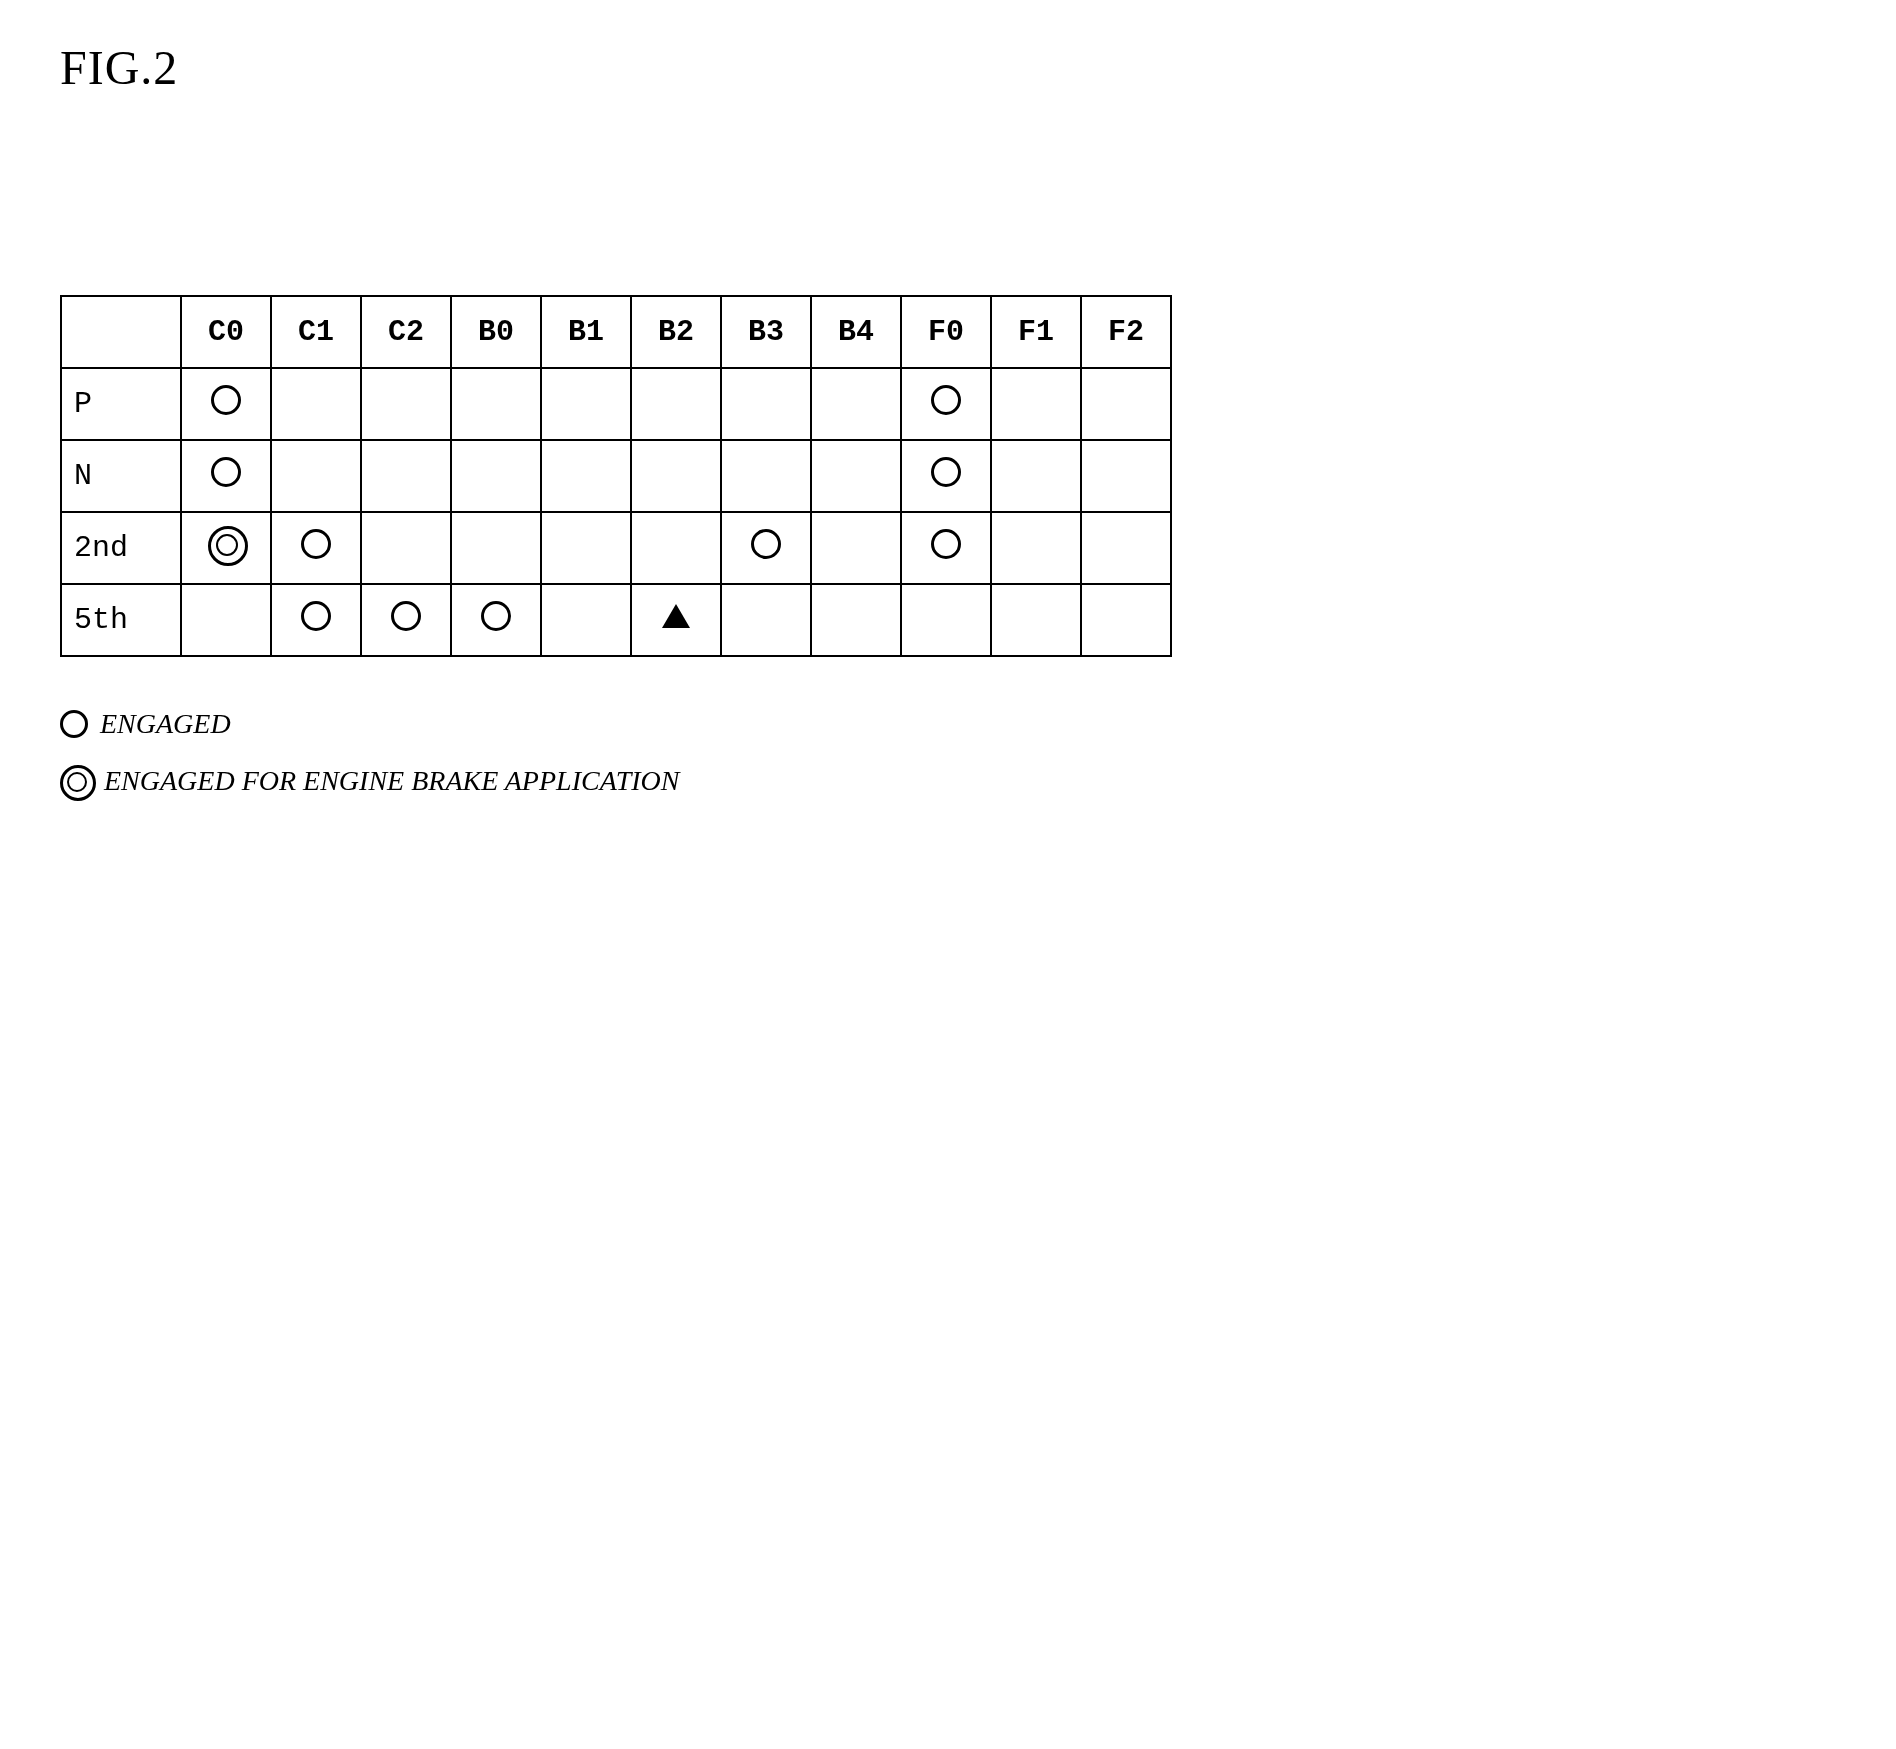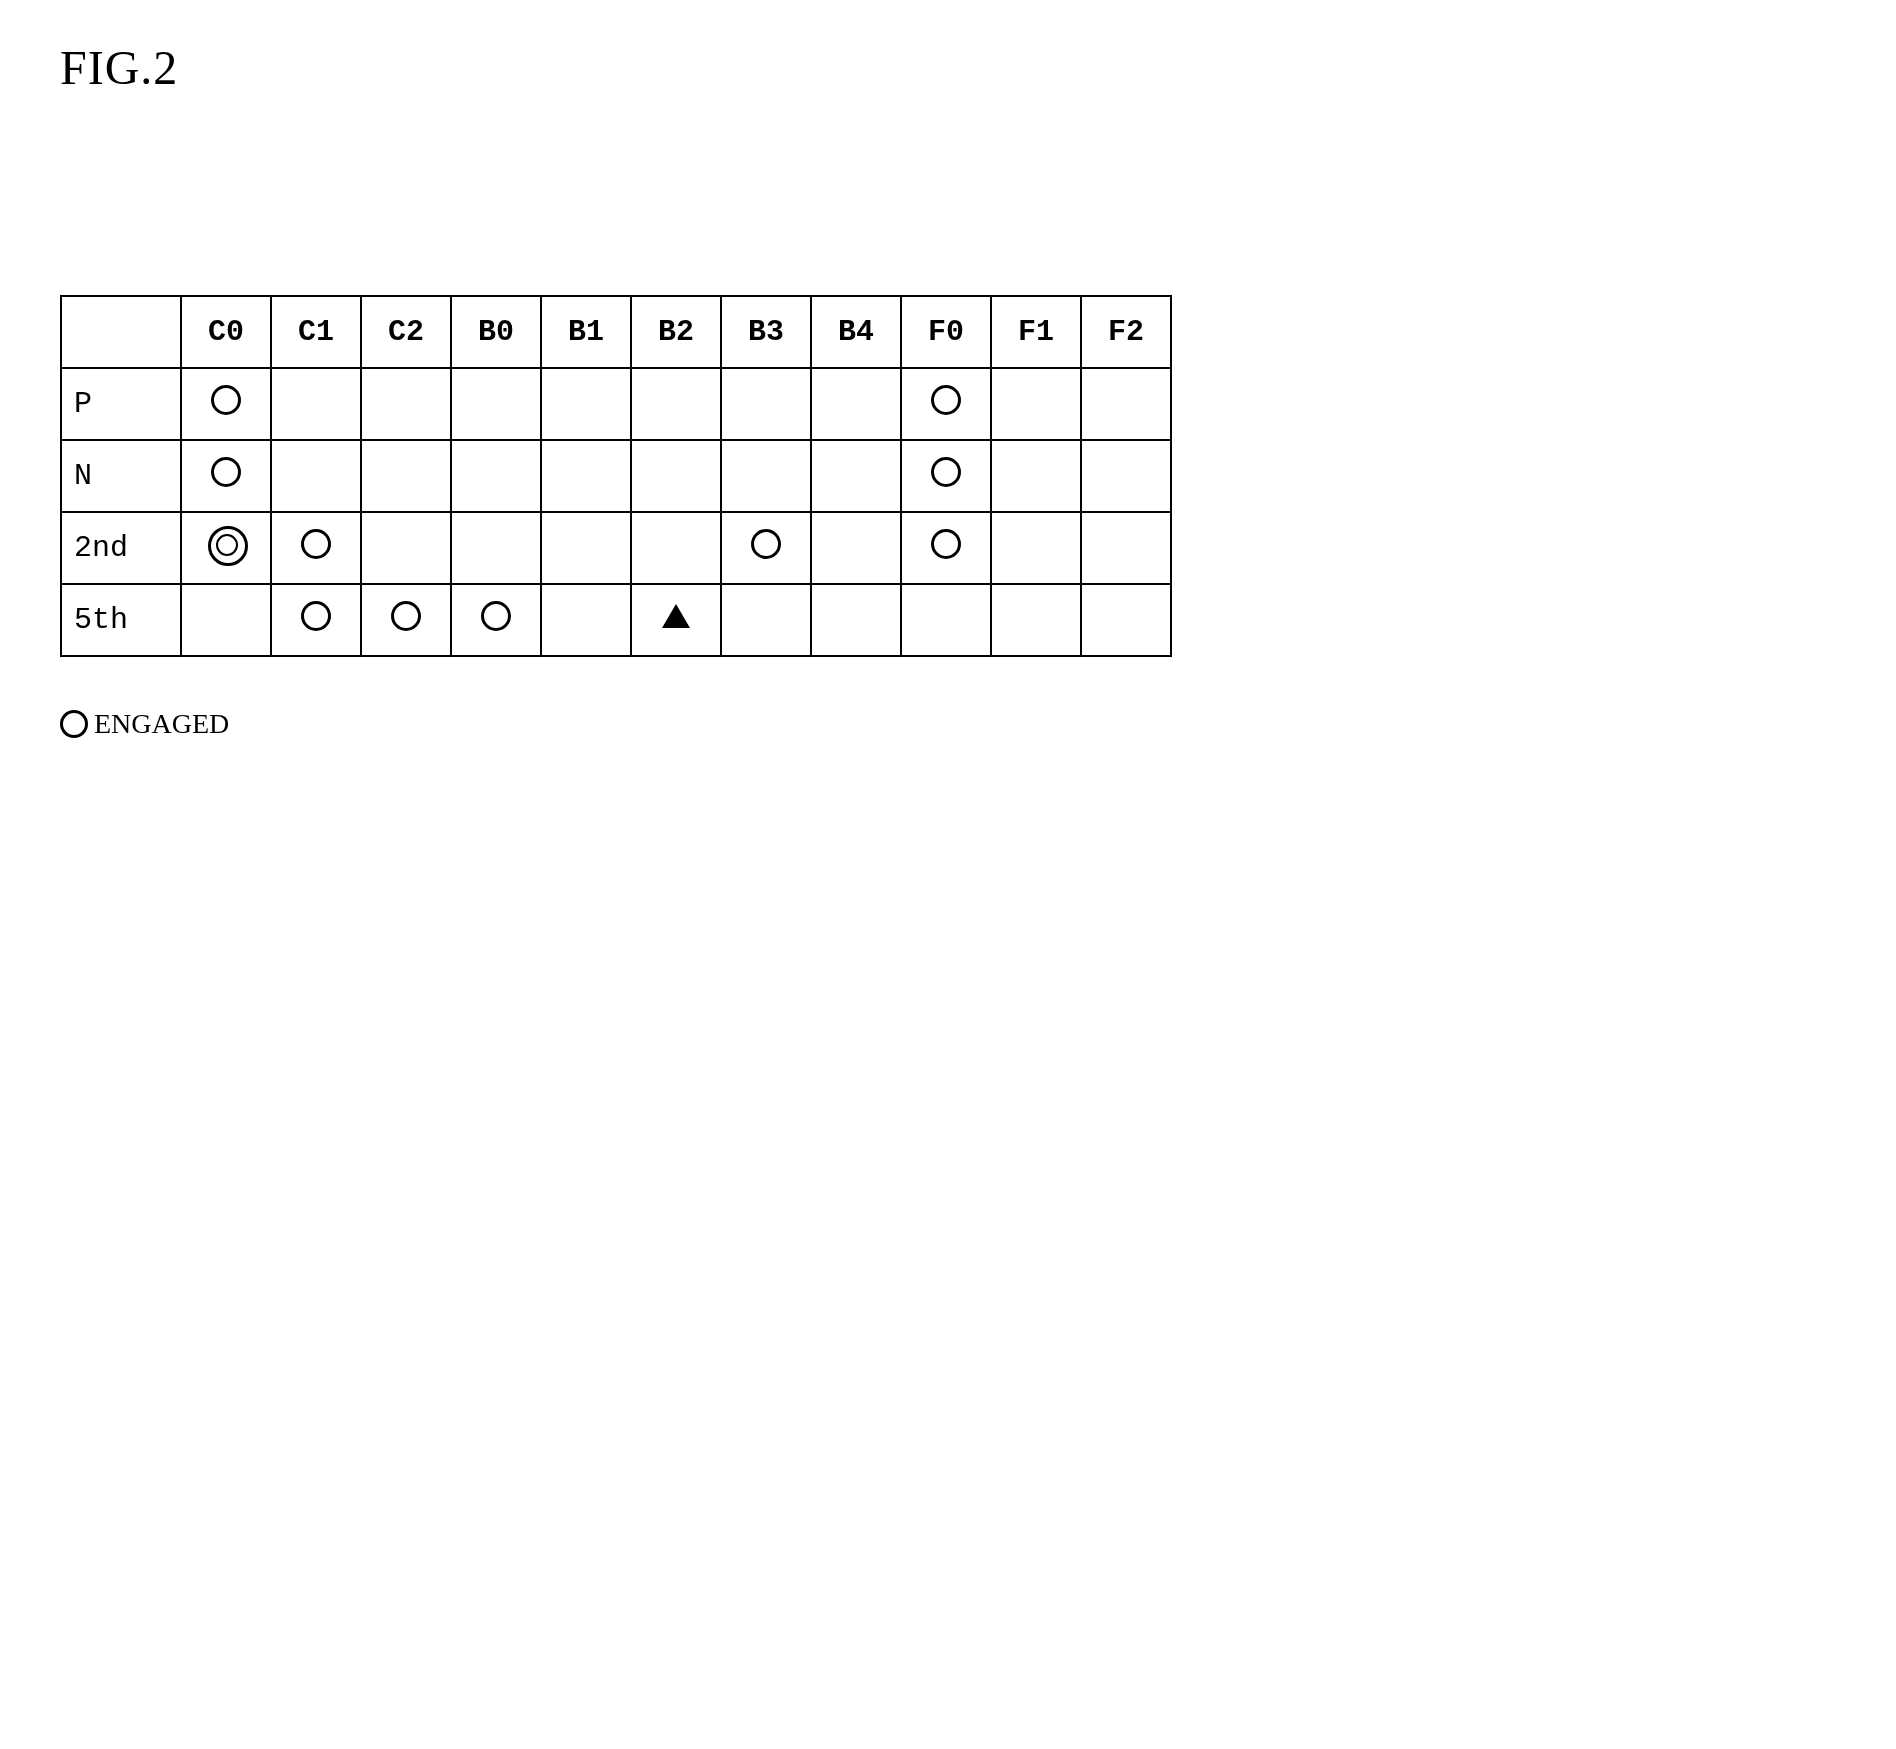--- a/index.html
+++ b/index.html
@@ -38,22 +38,23 @@
       padding-left: 12px;
     }
     .legend {
       margin-top: 36px;
       font-size: 28px;
       line-height: 1.9;
     }
     .legend-item {
       display: flex;
       align-items: center;
-      gap: 6px;
+      gap: 12px;
       margin-bottom: 4px;
+      font-style: italic;
     }
     .symbol-o {
       display: inline-block;
       width: 28px;
       height: 28px;
       border-radius: 50%;
       border: 3px solid #000;
       background: transparent;
     }
     .symbol-double-o {
@@ -207,13 +208,17 @@
         </tr>
       </tbody>
   </table>
 </div>
 
 <div class="legend">
   <div class="legend-item">
     <span class="symbol-o"></span>
     <span>ENGAGED</span>
   </div>
+  <div class="legend-item">
+    <span class="symbol-double-o"></span>
+    <span>ENGAGED FOR ENGINE BRAKE APPLICATION</span>
+  </div>
 </div>
 
 </body></html>

